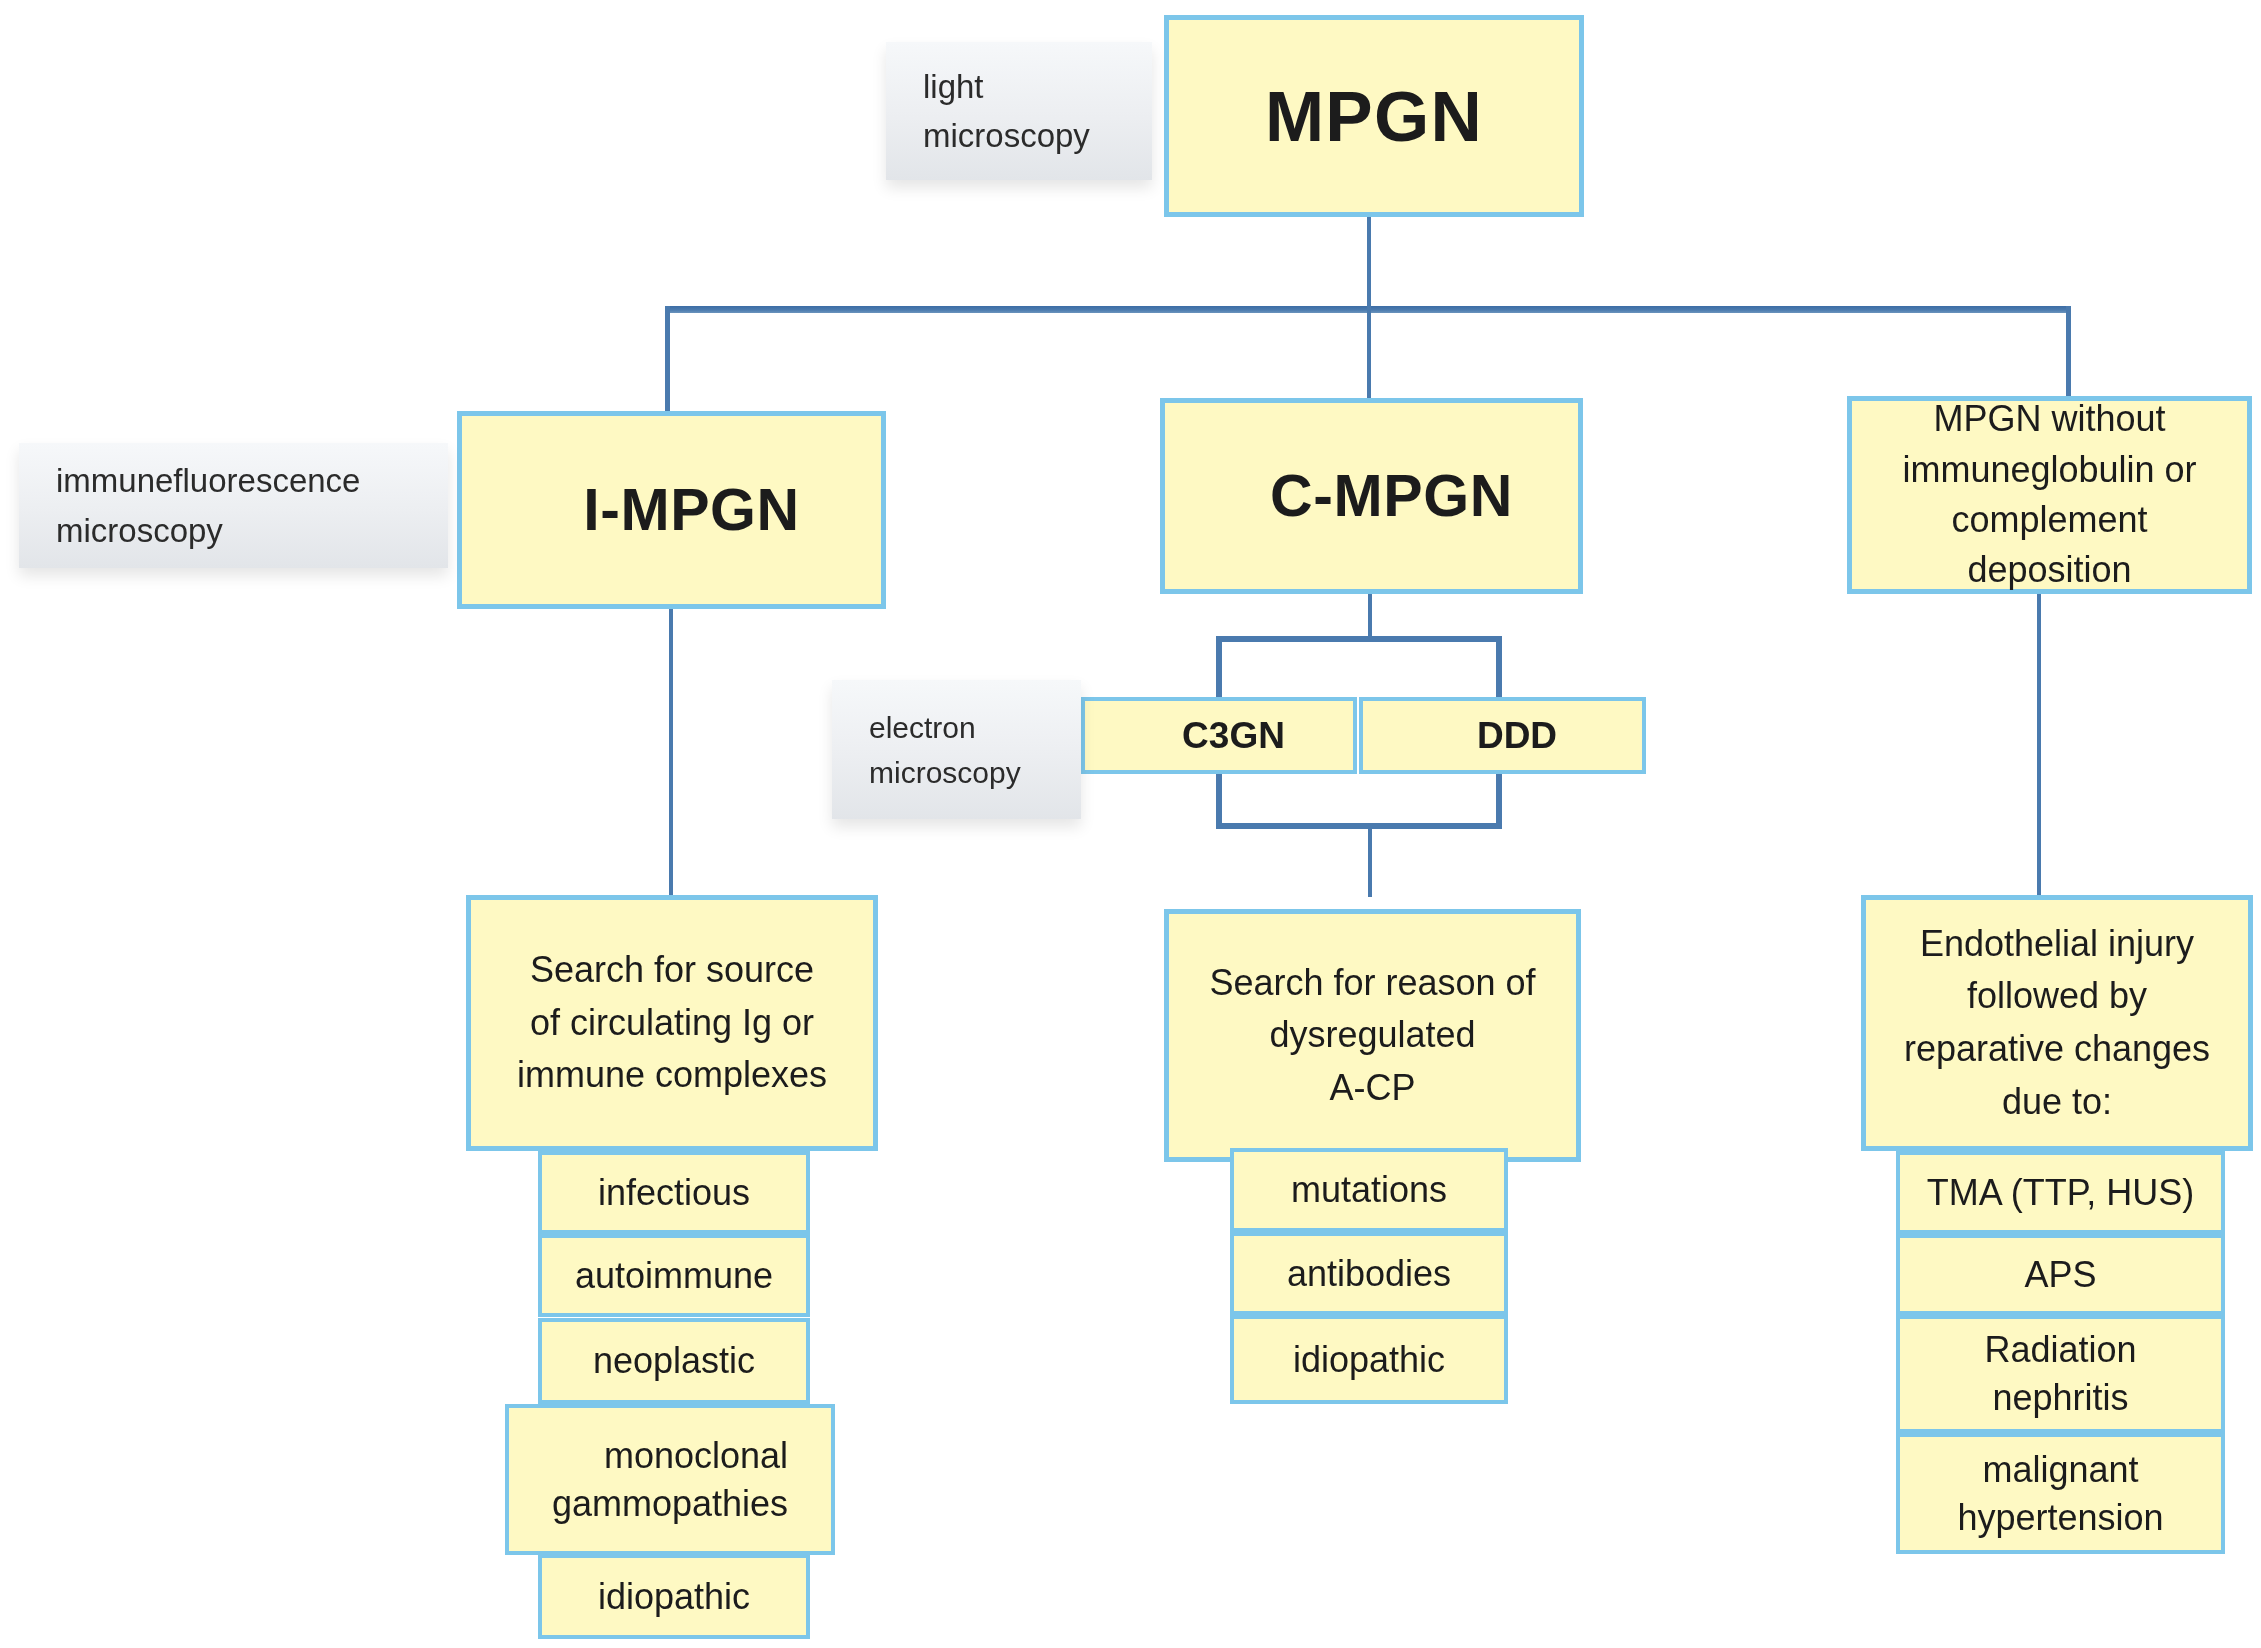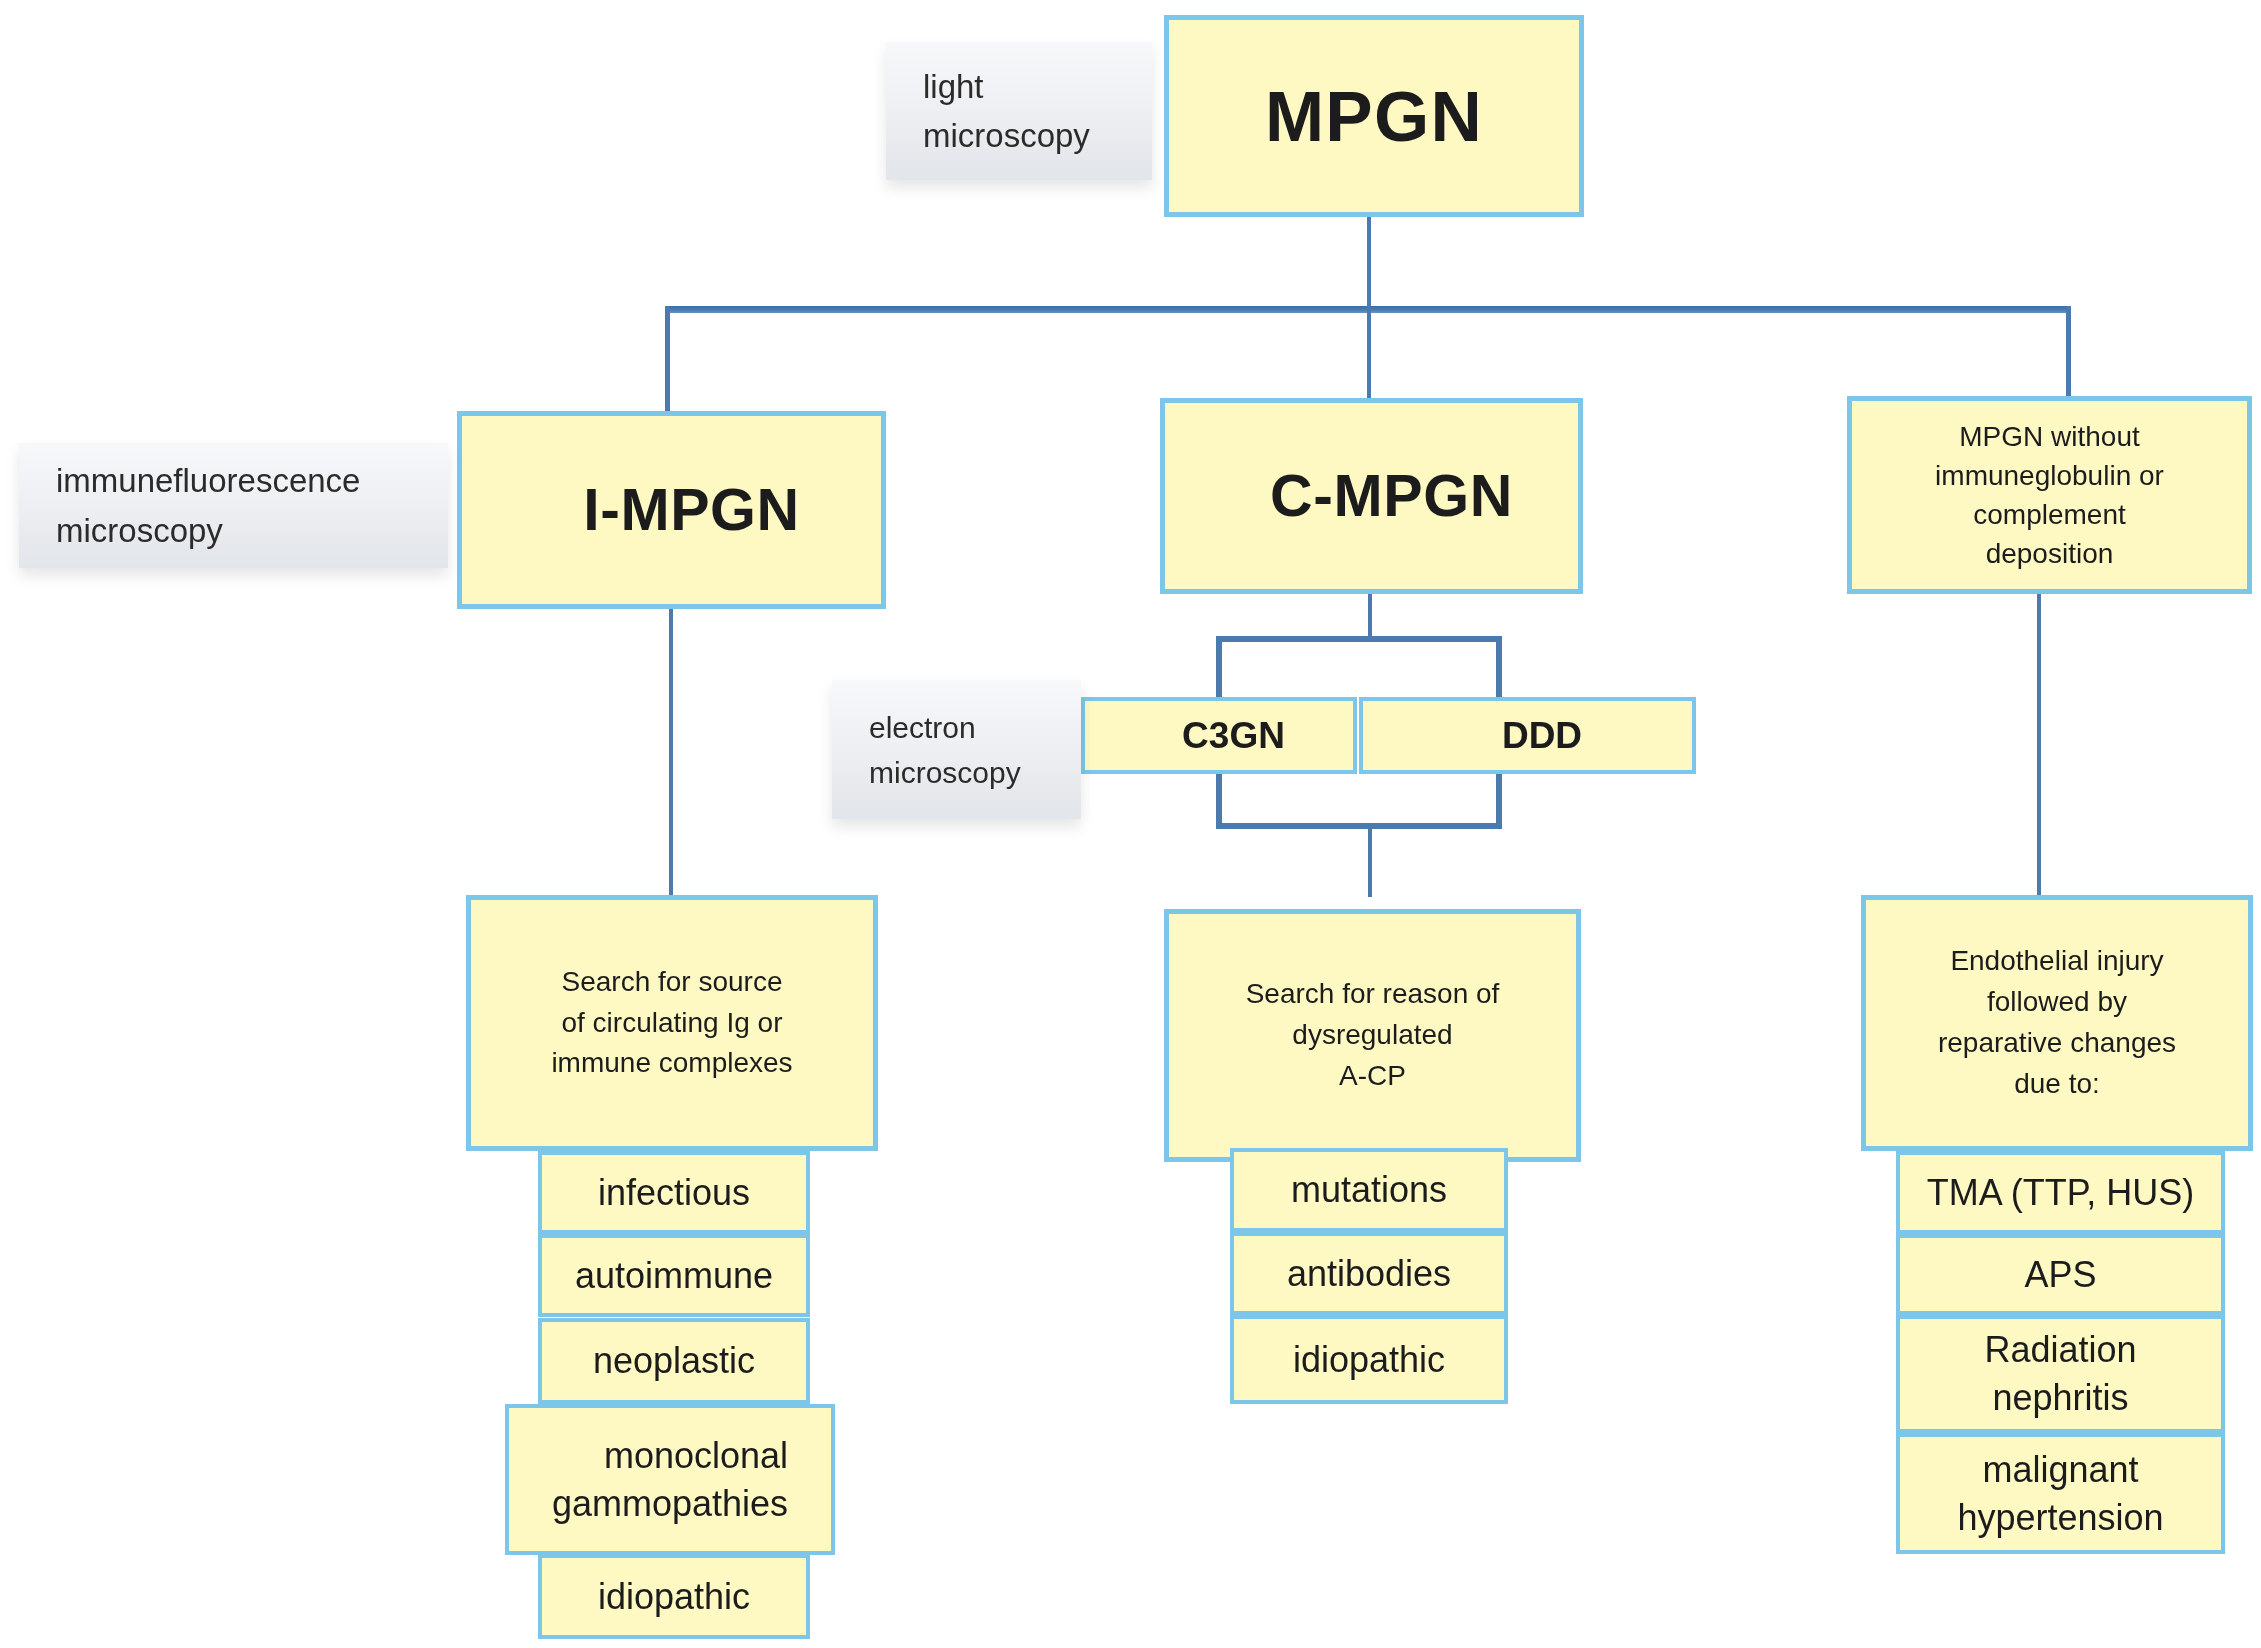--- a/index.html
+++ b/index.html
@@ -46,21 +46,21 @@
     justify-content: center;
     text-align: left;
     padding-left: 37px;
     color: #2b2b2b;
     z-index: 3;
   }
   .multiline { white-space: pre-line; }
   .t-root  { font-size: 71px; font-weight: 700; letter-spacing: 1.3px; }
   .t-node  { font-size: 59px;  font-weight: 600; letter-spacing: 0.6px; padding-left: 40px; }
   .t-sub   { font-size: 37px;  font-weight: 600; padding-left: 29px; }
-  .t-body  { font-size: 28px;  font-weight: 500; line-height: 1.46; }
+  .t-body  { font-size: 36px;  font-weight: 500; line-height: 1.46; }
   .t-stack { font-size: 36px;  font-weight: 500; line-height: 1.32; }
   .t-label { font-size: 33px;  font-weight: 400; line-height: 1.5; }
   .wide { z-index: 4; }
 </style>
 </head>
 <body>
 
 <div id="canvas">
 
   <div class="line" style="left:1367px; top:215px; width:4.4px; height:95px;"></div>
@@ -92,21 +92,21 @@
   <div class="box t-root" style="left:1164px; top:15px; width:420px; height:202px; border-width:5.7px;">MPGN</div>
 
   <div class="box t-node" style="left:457px; top:411px; width:429px; height:198px;">I-MPGN</div>
   <div class="box t-node" style="left:1160px; top:398px; width:423px; height:196px;">C-MPGN</div>
   <div class="box t-body multiline" style="left:1847px; top:396px; width:405px; height:198px; line-height:1.4;">MPGN without
 immuneglobulin or
 complement
 deposition</div>
 
   <div class="box t-sub thin" style="left:1081px; top:697px; width:276px; height:77px;">C3GN</div>
-  <div class="box t-sub thin" style="left:1359px; top:697px; width:337px; height:77px;">DDD</div>
+  <div class="box t-sub thin" style="left:1359px; top:697px; width:287px; height:77px;">DDD</div>
 
   <div class="box t-body multiline" style="left:466px; top:895px; width:412px; height:256px;">Search for source
 of circulating Ig or
 immune complexes</div>
   <div class="box t-body multiline" style="left:1164px; top:895px; width:417px; height:253px;margin-top:14px;">Search for reason of
 dysregulated
 A-CP</div>
   <div class="box t-body multiline" style="left:1861px; top:895px; width:392px; height:256px;">Endothelial injury
 followed by
 reparative changes

